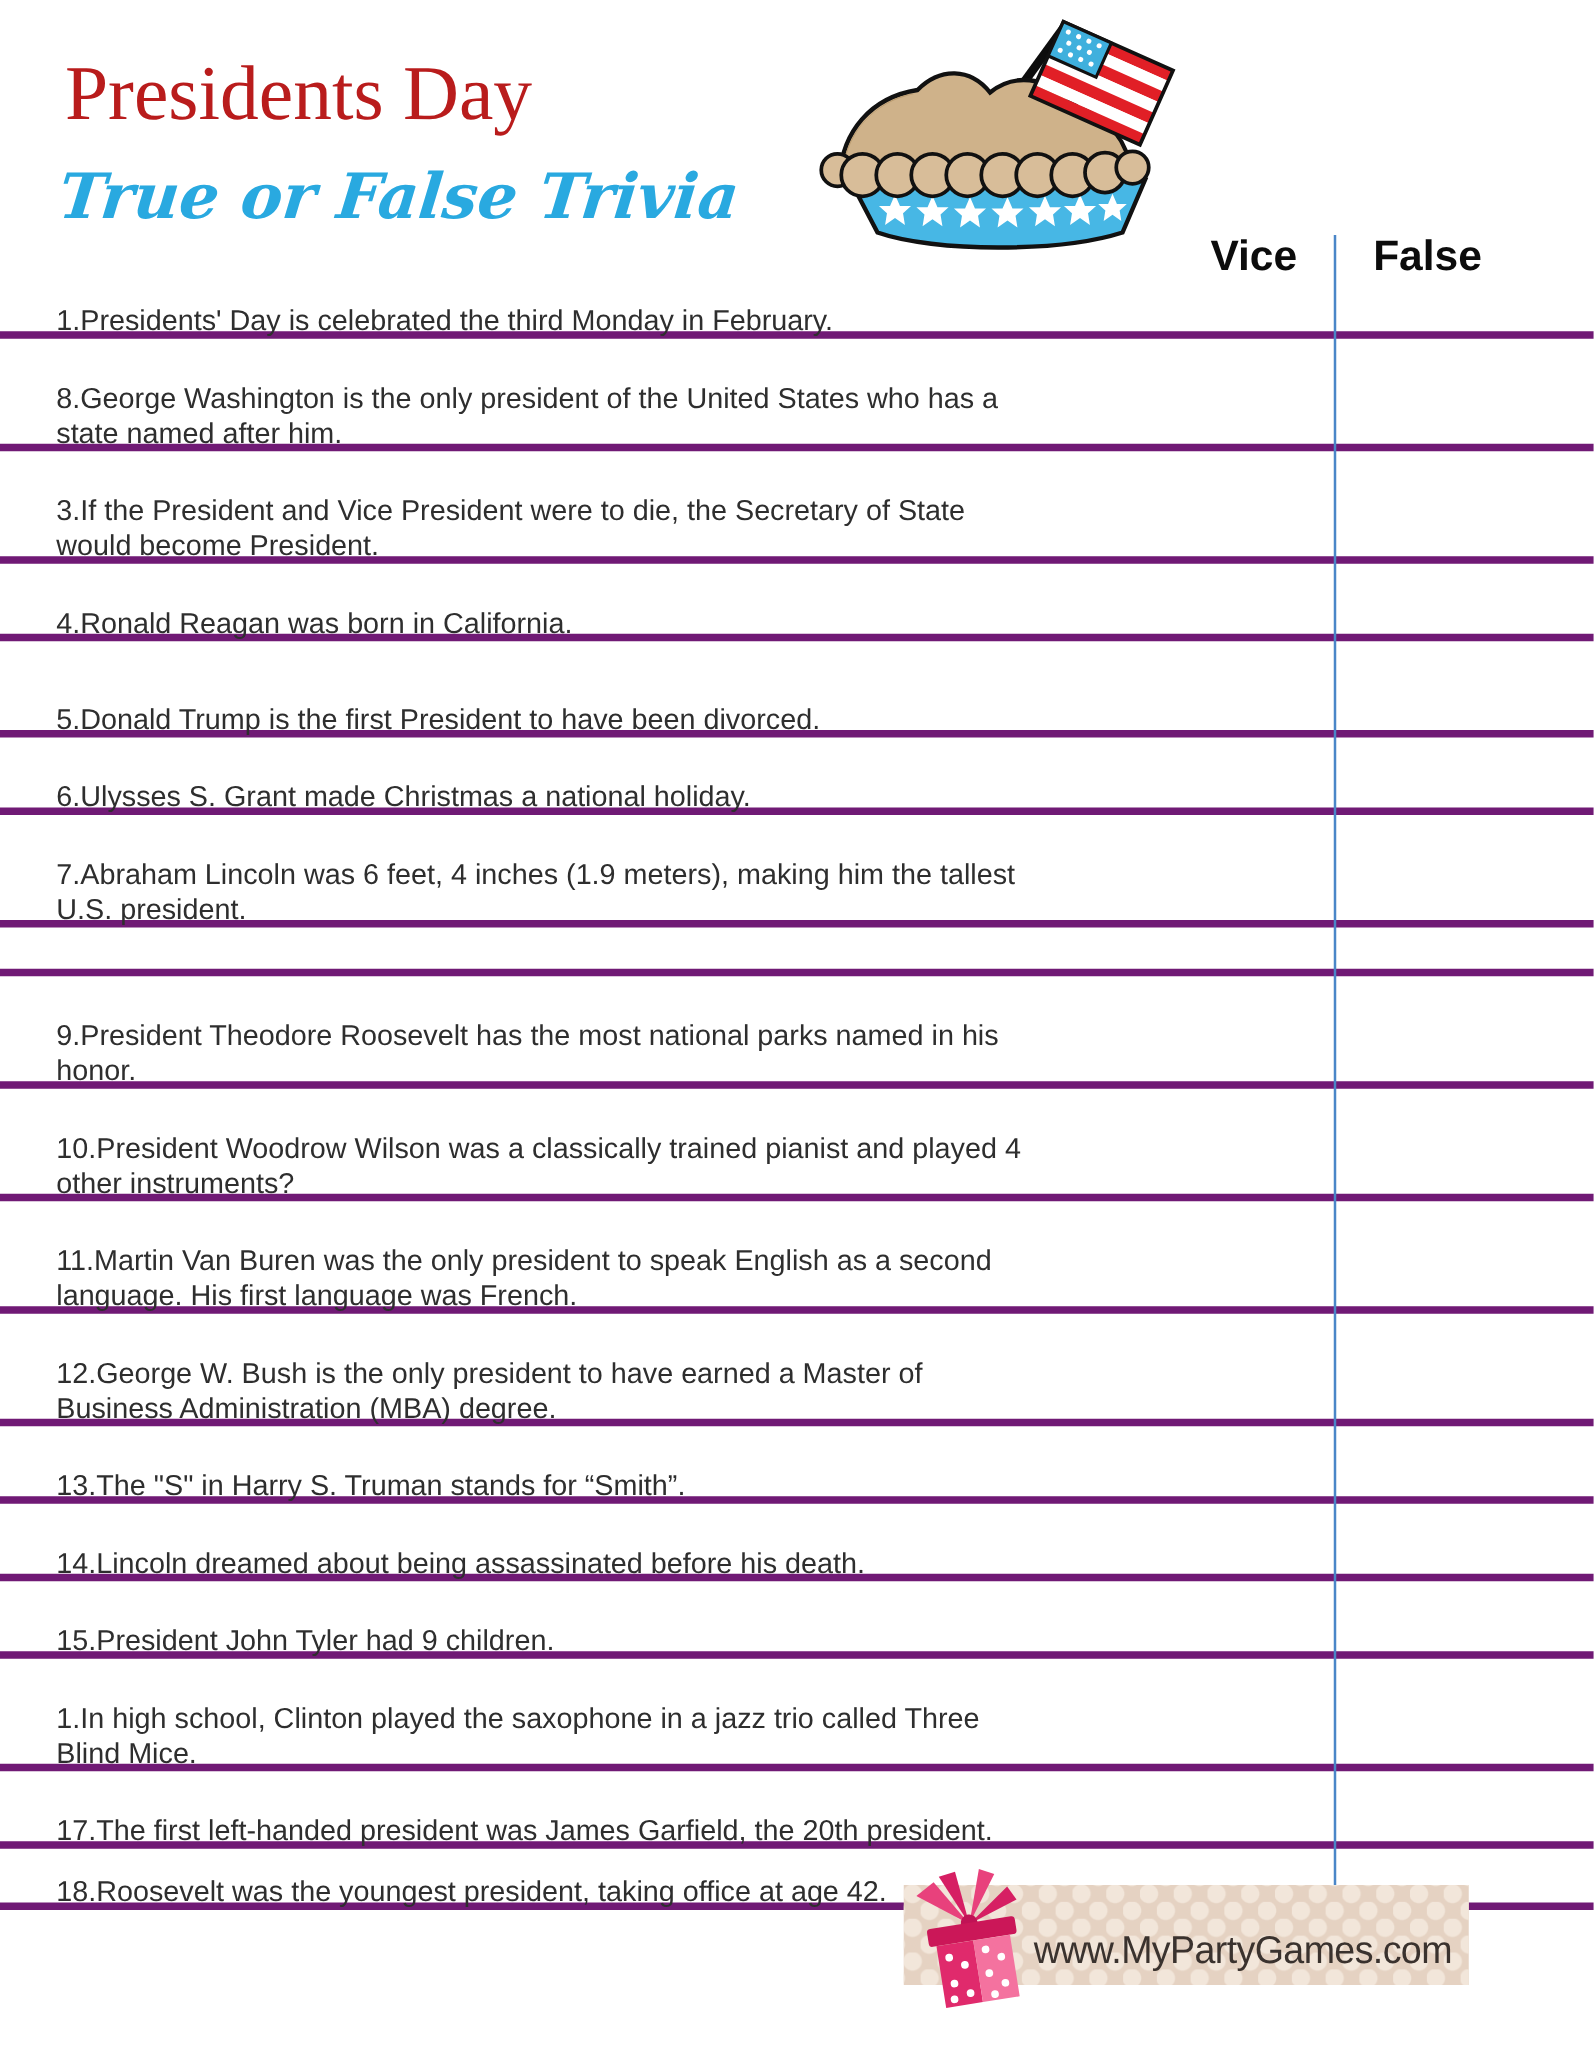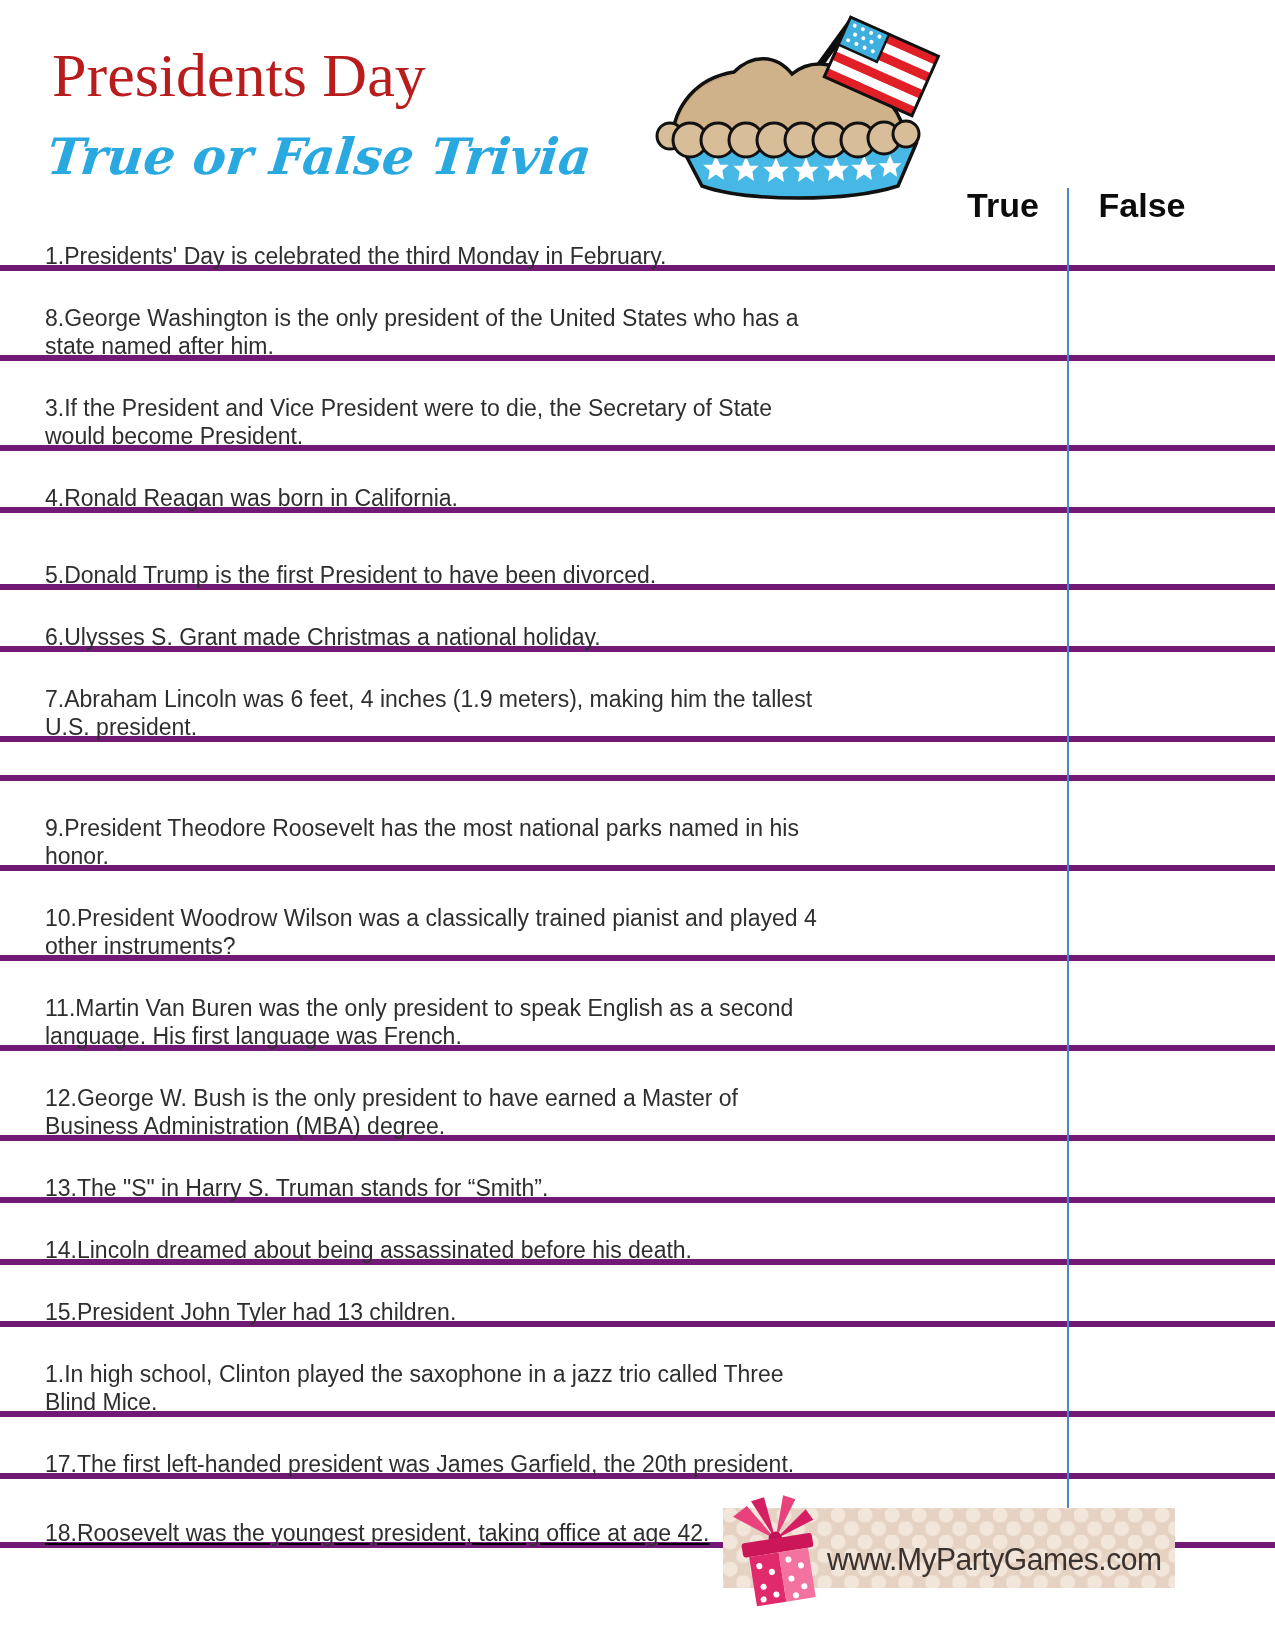--- a/index.html
+++ b/index.html
@@ -28,21 +28,21 @@
   .col-head.false{left:1082px;width:120px;}
   .vline{
     position:absolute;left:1067px;top:188px;width:2px;height:1322px;
     background:#4a86c8;z-index:1;
   }
   
   .questions{position:absolute;left:0;top:210px;width:1275px;}
   .q-row{position:relative;border-bottom:6px solid #701a75;padding-top:33px;}
   .q-row:nth-child(1){padding-top:32px;}
   .q-row:nth-child(5){padding-top:48px;}
-  .q-row:nth-child(18){padding-top:40px;text-decoration:underline;}
+  .q-row:nth-child(18){padding-top:20px;}
   .q-text{
     margin:0 0 -5px 45px;max-width:820px;
     font-size:23px;line-height:28px;color:#2e2e2e;white-space:pre-wrap;
   }
   .cell{position:absolute;top:0;bottom:0;}
   .cell-true{left:955px;width:110px;}
   .cell-false{left:1071px;width:112px;}
   
   .banner{
     position:absolute;left:723px;top:1508px;width:452px;height:80px;z-index:2;
@@ -117,21 +117,21 @@
         <circle cx="220" cy="22" r="2"></circle>
         <circle cx="229" cy="22" r="2"></circle>
       <circle cx="207" cy="30" r="2"></circle>
         <circle cx="216" cy="30" r="2"></circle>
         <circle cx="225" cy="30" r="2"></circle>
         <circle cx="234" cy="30" r="2"></circle>
     </g>
   </g>
 </svg>
 
-<div class="col-head true">True</div>
+<div class="col-head true">Vice</div>
 <div class="col-head false">False</div>
 <div class="vline"></div>
 
 <div class="questions">
   <div class="q-row">
     <p class="q-text">1.Presidents' Day is celebrated the third Monday in February.</p>
     <div class="cell cell-true"></div>
     <div class="cell cell-false"></div>
   </div>
   <div class="q-row">
@@ -199,21 +199,21 @@
     <p class="q-text">13.The "S" in Harry S. Truman stands for “Smith”.</p>
     <div class="cell cell-true"></div>
     <div class="cell cell-false"></div>
   </div>
   <div class="q-row">
     <p class="q-text">14.Lincoln dreamed about being assassinated before his death.</p>
     <div class="cell cell-true"></div>
     <div class="cell cell-false"></div>
   </div>
   <div class="q-row">
-    <p class="q-text">15.President John Tyler had 13 children.</p>
+    <p class="q-text">15.President John Tyler had 9 children.</p>
     <div class="cell cell-true"></div>
     <div class="cell cell-false"></div>
   </div>
   <div class="q-row">
     <p class="q-text">1.In high school, Clinton played the saxophone in a jazz trio called Three
 Blind Mice.</p>
     <div class="cell cell-true"></div>
     <div class="cell cell-false"></div>
   </div>
   <div class="q-row">

